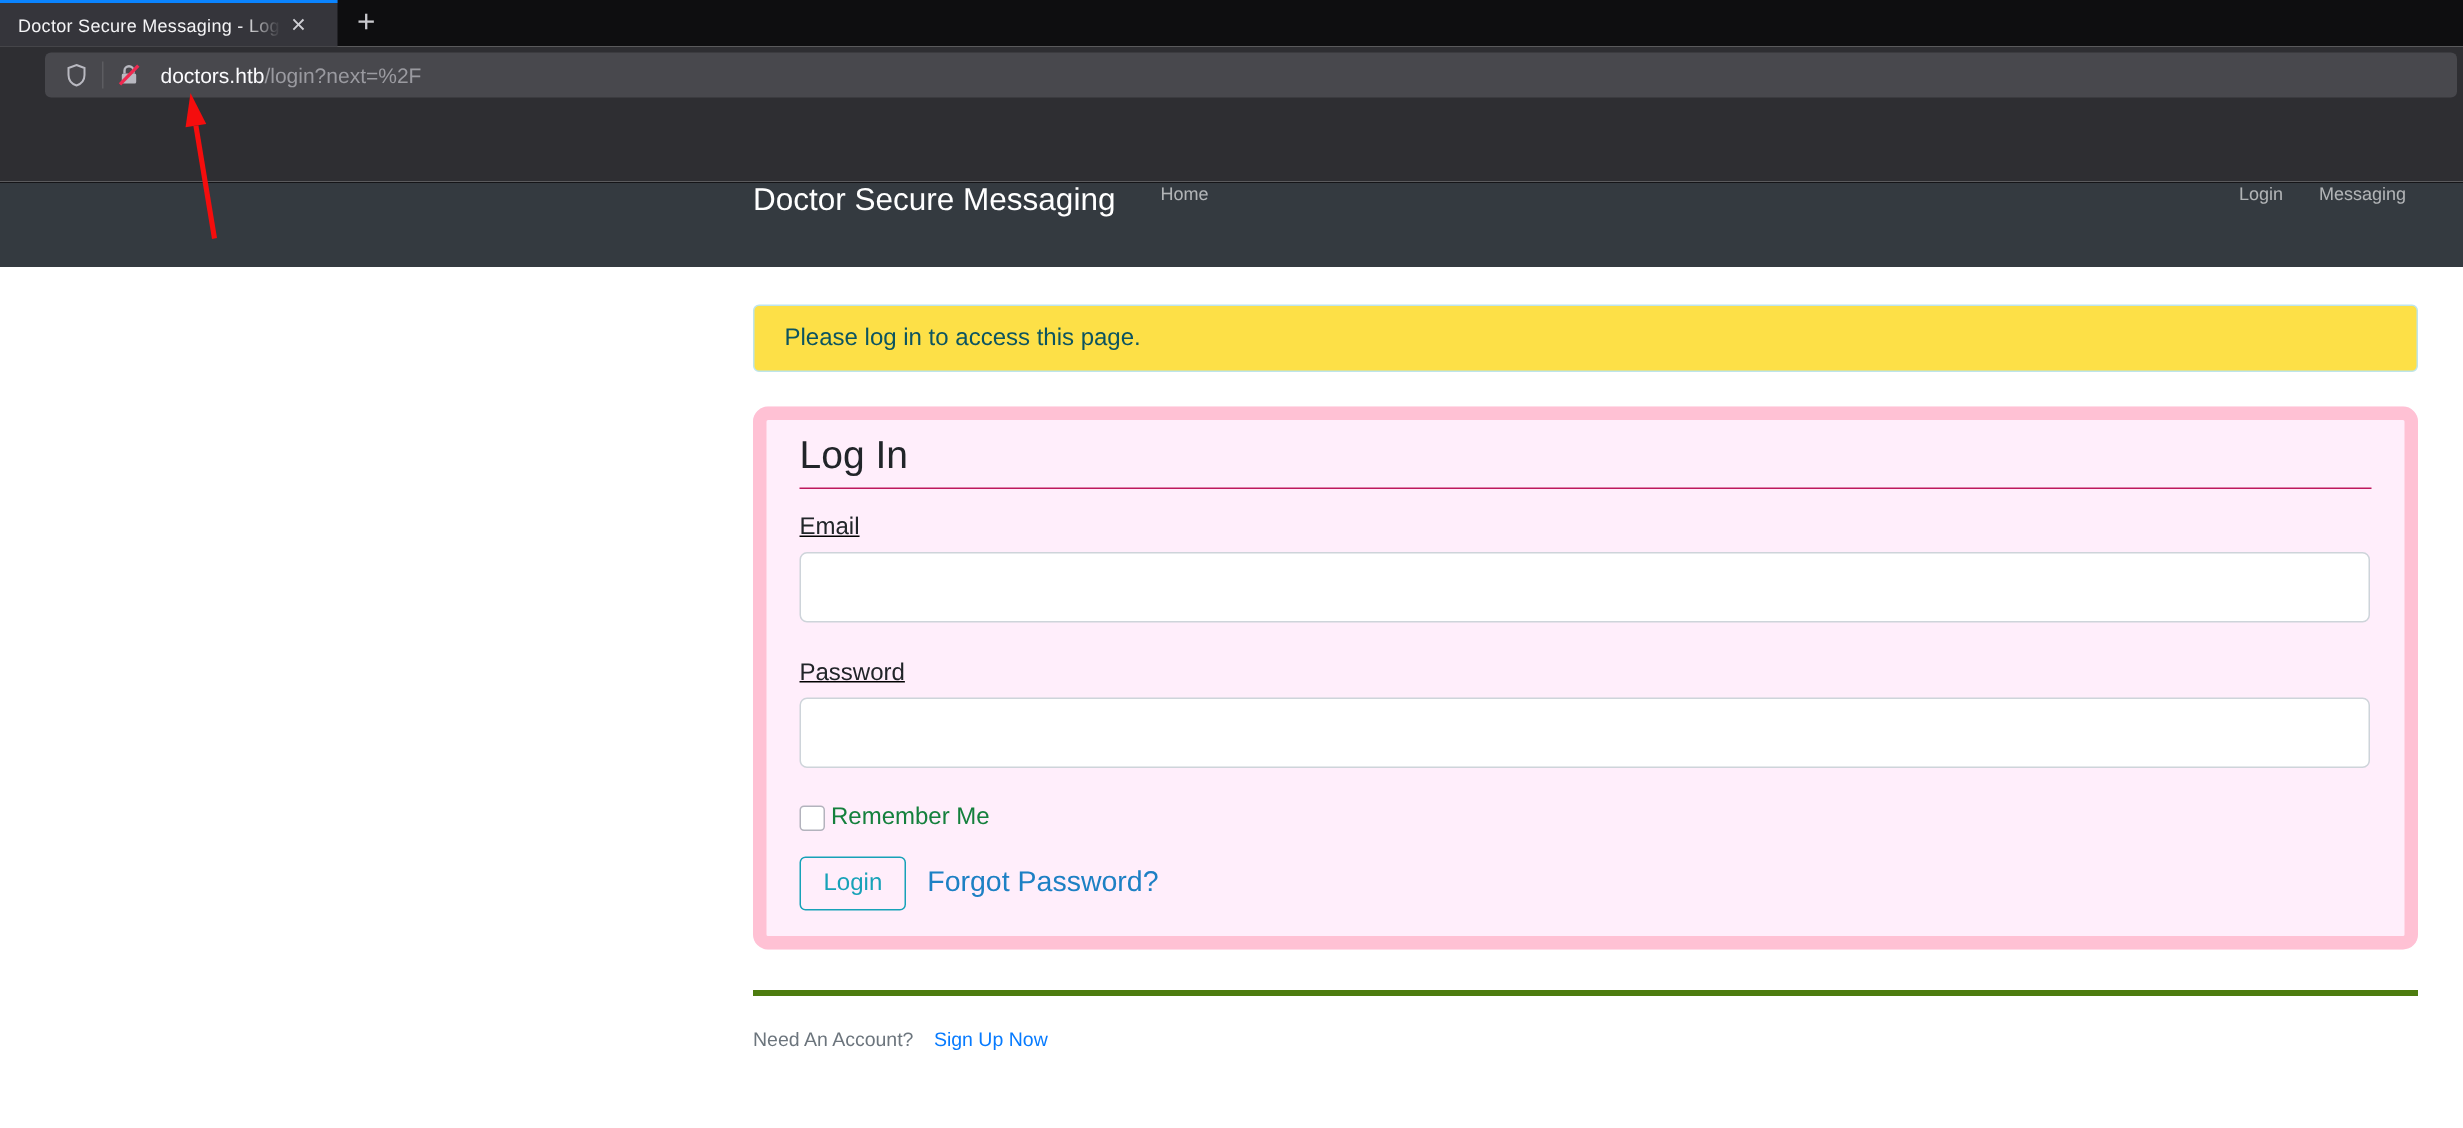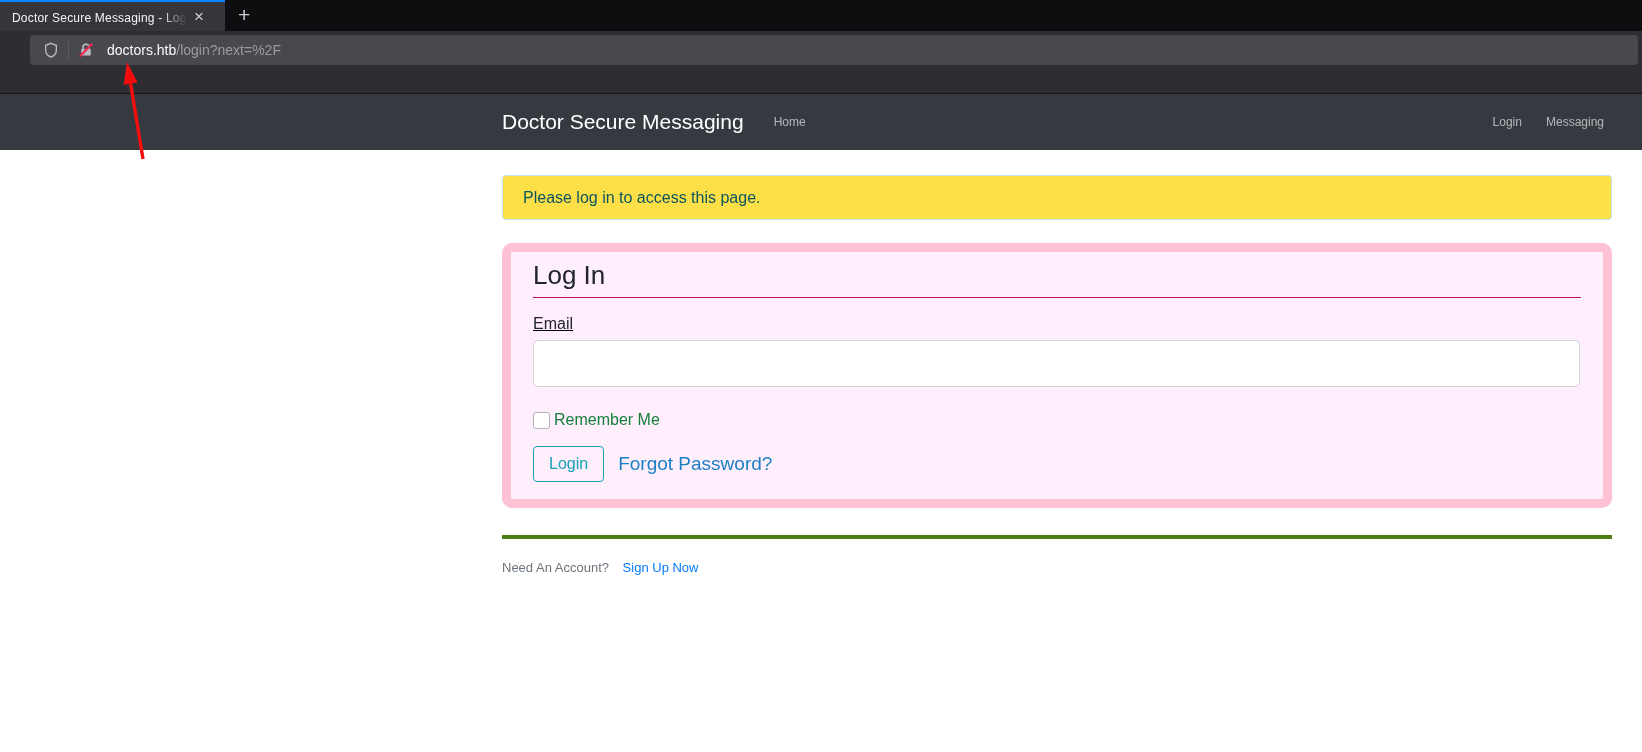--- a/index.html
+++ b/index.html
@@ -9,35 +9,35 @@
   
   .tabbar { height:31px; background:#0e0e10; display:flex; align-items:stretch; }
   .tab { width:225px; background:#35353b; border-top:2px solid #0a84ff; display:flex; align-items:center; padding:0 6px 0 12px; }
   .tab-title-wrap { position:relative; width:178px; overflow:hidden; white-space:nowrap; }
   .tab-title { font-size:12px; color:#f4f4f6; letter-spacing:.2px; }
   .tab-title-wrap::after { content:''; position:absolute; top:0; right:0; bottom:0; width:28px;
       background:linear-gradient(to right, rgba(53,53,59,0), #35353b 90%); }
   .tab-close { color:#cfcfd4; font-size:17px; line-height:1; margin-left:4px; cursor:default; }
   .newtab { color:#c9c9ce; font-size:21px; line-height:29px; padding:0 13px; }
 
-  .toolbar { height:62px; background:#2e2e32; position:relative; }
+  .toolbar { height:90px; background:#2e2e32; position:relative; }
   .urlbar { position:absolute; left:30px; top:4px; right:4px; height:30px; background:#48484d;
       border-radius:4px; display:flex; align-items:center; padding:0 8px; }
   .urlbar .icon { display:flex; align-items:center; justify-content:center; width:26px; height:30px; position:relative; }
   .urlbar-sep { width:1px; height:18px; background:#5c5c61; margin:0 4px; }
   .url-text { font-size:14px; margin-left:8px; white-space:nowrap; }
   .url-host { color:#fbfbfe; }
   .url-path { color:#9a9aa0; }
   .chrome-divider { height:1px; background:#151518; }
 
   
   .container { margin-left:502px; width:1110px; }
 
   .navbar { height:56px; background:#343a40; }
-  .navbar .container { height:100%; display:flex; align-items:center; padding-right:8px; }
+  .navbar .container { height:100%; display:flex; padding-right:8px; }
   .brand { color:#ffffff; font-size:21px; }
   .nav-link { color:rgba(255,255,255,0.62); font-size:12px; text-decoration:none; }
   .nav-left { margin-left:30px; }
   .nav-right { margin-left:auto; display:flex; }
   .nav-right .nav-link { margin-left:24px; }
 
   .alert-info { margin-top:25px; background:#fde047; border:1px solid #bee5eb; border-radius:4px;
       color:#0c5460; font-size:16px; padding:12px 20px; line-height:19px; }
 
   fieldset.login-box { margin-top:23px; border:9px solid #ffc1d4; border-radius:10px;
@@ -118,20 +118,24 @@
 
     <form>
       <fieldset class="login-box">
         <div class="form-title">Log In</div>
 
         <div class="form-group">
           <label class="field-label">Email</label>
           <input class="form-control" type="text" aria-label="Email" style="">
         </div>
 
+        <div class="form-group">
+          <label class="field-label">Password</label>
+          <input class="form-control" type="password" aria-label="Password" style="">
+        </div>
 
         <div class="check-row">
           <input type="checkbox" style="">
           <span class="check-label">Remember Me</span>
         </div>
 
         <div class="btn-row">
           <button type="button" class="btn-outline-info">Login</button>
           <a class="forgot-link" href="#">Forgot Password?</a>
         </div>

